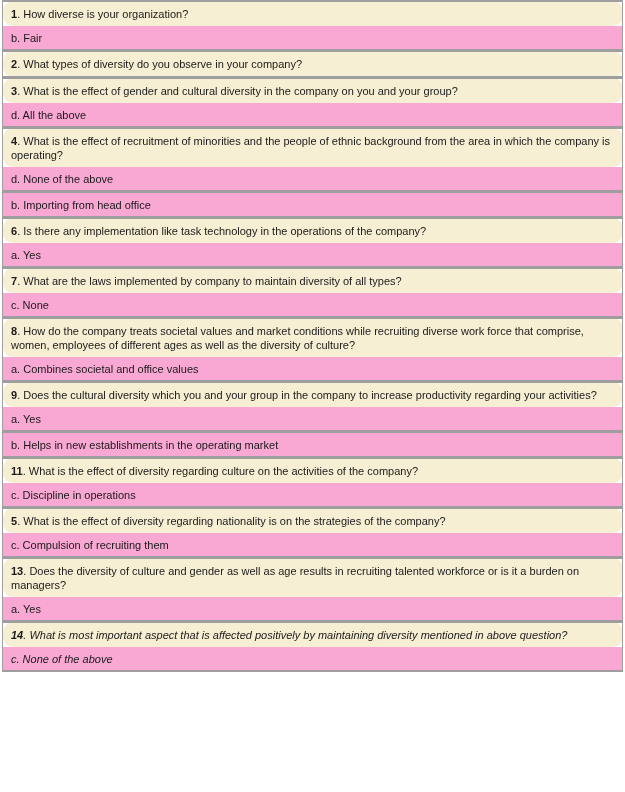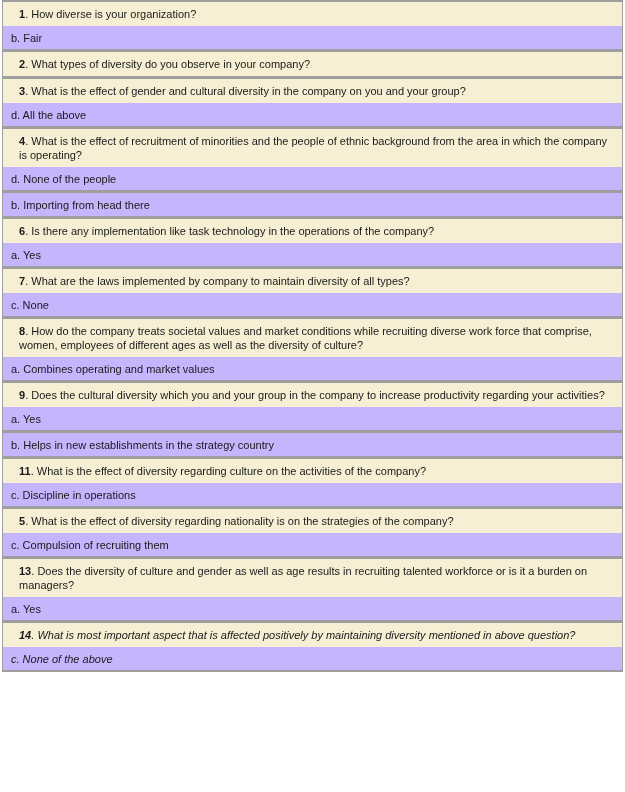--- a/index.html
+++ b/index.html
@@ -30,24 +30,25 @@
       font-style: italic;
     }
     .qa-block td {
       font-size: 11px;
       line-height: 14px;
       color: #1a1a1a;
       vertical-align: top;
     }
     td.q-cell {
       background: #f6efd3;
-      padding: 5px 8px 5px 16px;
+      padding: 5px 8px 5px 8px;
+      border-radius: 10px;
     }
     td.a-cell {
-      background: #c4b5fd;
+      background: #f9a8d4;
       padding: 5px 8px 4px 8px;
     }
     .q-num {
       font-weight: bold;
     }
   </style>
 </head>
 <body>
 
 <div class="survey">
@@ -81,29 +82,29 @@
       </tr>
     </tbody>
   </table>
 
   <table class="qa-block">
     <tbody>
       <tr>
         <td class="q-cell"><span class="q-num">4</span><span class="q-delim">. </span><span class="q-text">What is the effect of recruitment of minorities and the people of ethnic background from the area in which the company is operating?</span></td>
       </tr>
       <tr>
-        <td class="a-cell">d. None of the people</td>
-      </tr>
-    </tbody>
-  </table>
-
-  <table class="qa-block">
-    <tbody>
-      <tr>
-        <td class="a-cell">b. Importing from head there</td>
+        <td class="a-cell">d. None of the above</td>
+      </tr>
+    </tbody>
+  </table>
+
+  <table class="qa-block">
+    <tbody>
+      <tr>
+        <td class="a-cell">b. Importing from head office</td>
       </tr>
     </tbody>
   </table>
 
   <table class="qa-block">
     <tbody>
       <tr>
         <td class="q-cell"><span class="q-num">6</span><span class="q-delim">. </span><span class="q-text">Is there any implementation like task technology in the operations of the company?</span></td>
       </tr>
       <tr>
@@ -122,40 +123,40 @@
       </tr>
     </tbody>
   </table>
 
   <table class="qa-block">
     <tbody>
       <tr>
         <td class="q-cell"><span class="q-num">8</span><span class="q-delim">. </span><span class="q-text">How do the company treats societal values and market conditions while recruiting diverse work force that comprise, women, employees of different ages as well as the diversity of culture?</span></td>
       </tr>
       <tr>
-        <td class="a-cell">a. Combines operating and market values</td>
+        <td class="a-cell">a. Combines societal and office values</td>
       </tr>
     </tbody>
   </table>
 
   <table class="qa-block">
     <tbody>
       <tr>
         <td class="q-cell"><span class="q-num">9</span><span class="q-delim">. </span><span class="q-text">Does the cultural diversity which you and your group in the company to increase productivity regarding your activities?</span></td>
       </tr>
       <tr>
         <td class="a-cell">a. Yes</td>
       </tr>
     </tbody>
   </table>
 
   <table class="qa-block">
     <tbody>
       <tr>
-        <td class="a-cell">b. Helps in new establishments in the strategy country</td>
+        <td class="a-cell">b. Helps in new establishments in the operating market</td>
       </tr>
     </tbody>
   </table>
 
   <table class="qa-block">
     <tbody>
       <tr>
         <td class="q-cell"><span class="q-num">11</span><span class="q-delim">. </span><span class="q-text">What is the effect of diversity regarding culture on the activities of the company?</span></td>
       </tr>
       <tr>

